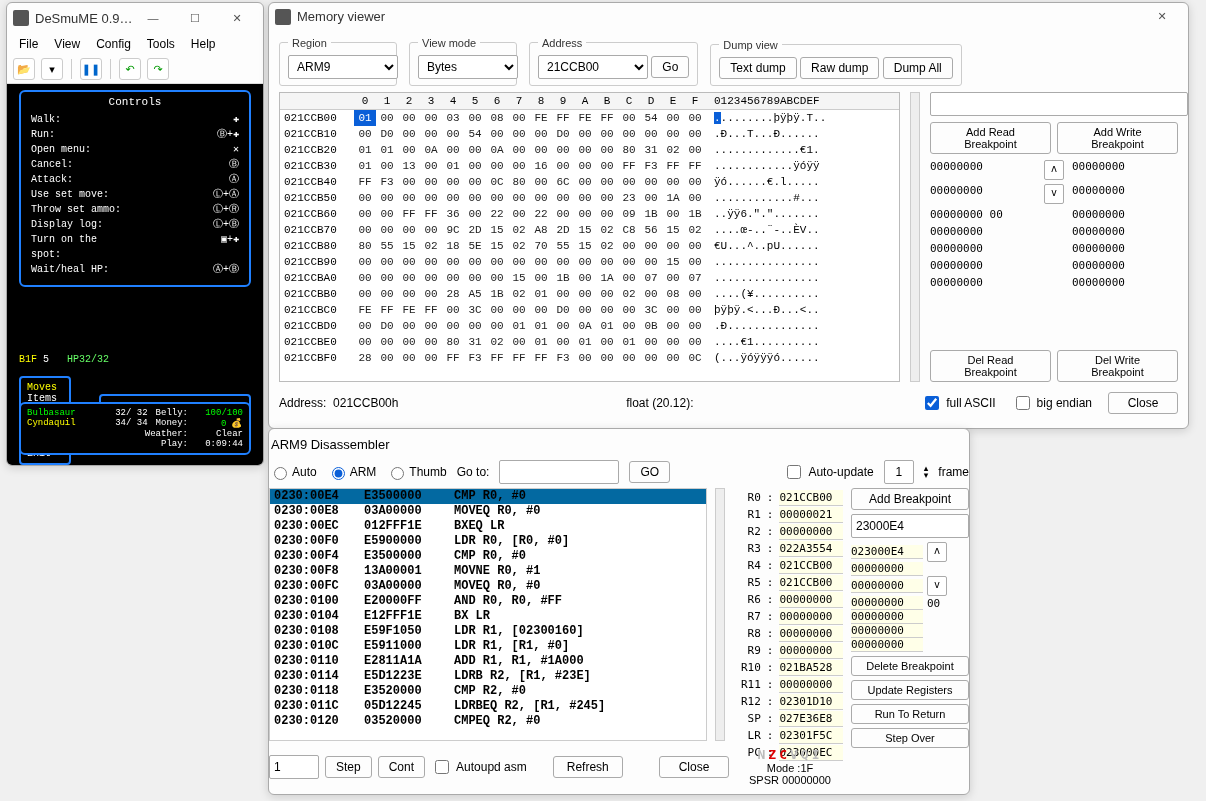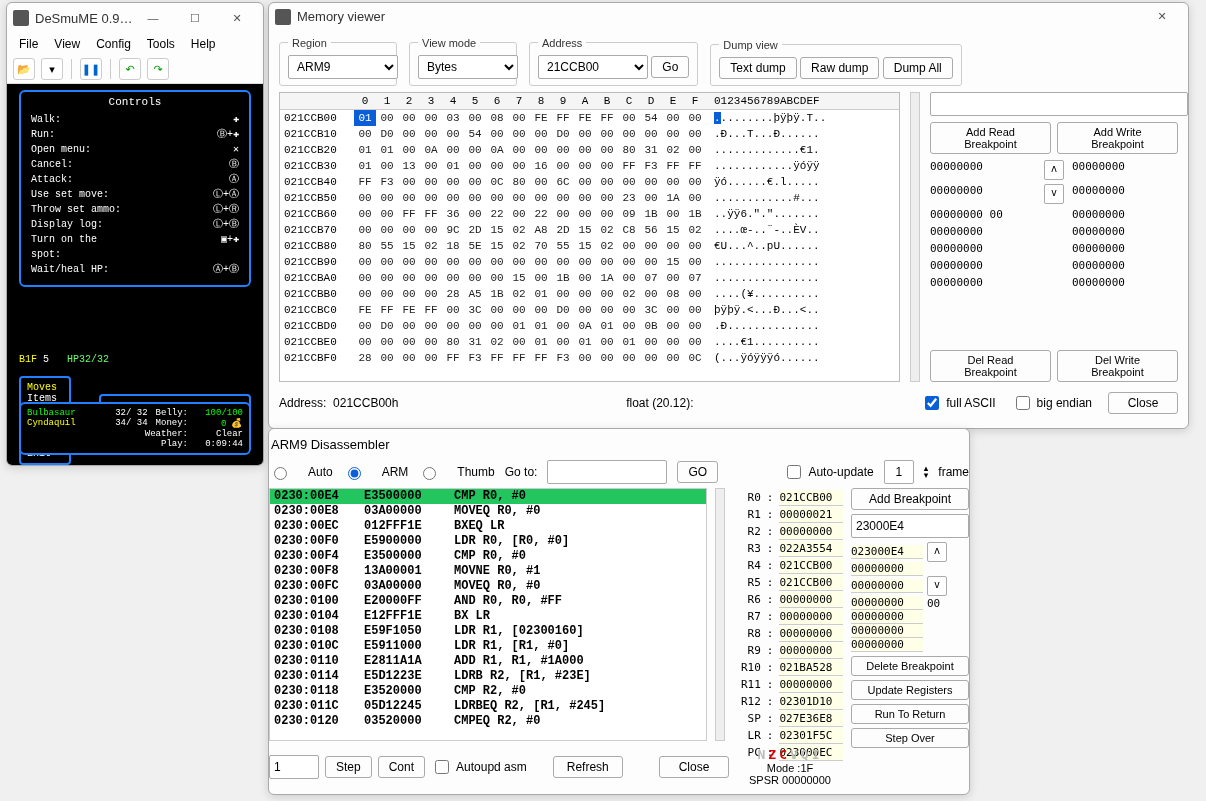--- a/index.html
+++ b/index.html
@@ -59,26 +59,26 @@
   .bp-grid { display:grid; grid-template-columns: 1fr 20px 1fr; gap:4px 8px; font-family:monospace; font-size:11px;}
   .tiny-btn { width:18px; height:18px; border:1px solid #aaa; border-radius:2px; background:#fff; font-size:10px; text-align:center; line-height:16px;}
   .mv-bot { display:flex; align-items:center; gap:10px; justify-content:space-between; padding:4px 0;}
   .chk { display:flex; align-items:center; gap:4px; }
   input[type=checkbox]{ width:14px; height:14px; accent-color:#0a5fd8;}
   
   
   .dis-body { padding:4px 0 8px; display:flex; flex-direction:column; height:100%; box-sizing:border-box;}
   .dis-head { font-size:13px; padding:4px 2px;}
   .dis-ctrl { display:flex; align-items:center; gap:10px; padding:4px 0;}
-  .radio { display:flex; align-items:center; gap:18px;}
+  .radio { display:flex; align-items:center; gap:2px;}
   input[type=radio]{ accent-color:#0a5fd8;}
   .dis-main { display:flex; gap:8px; flex:1; min-height:0;}
   .asm-pane { flex:1; border:1px solid #ccc; background:#fff; font-family:"Lucida Console","Courier New",monospace; font-size:12px; font-weight:bold; overflow:hidden;}
   .asm-row { display:flex; line-height:15px; white-space:pre;}
-  .asm-row.cur { background:#22c55e;}
+  .asm-row.cur { background:#0369a1;}
   .asm-addr { width:90px; padding-left:4px;}
   .asm-op   { width:90px;}
   .asm-ins  { flex:1;}
   .reg-pane { width:110px; font-family:monospace; font-size:11px; display:flex; flex-direction:column; gap:1px; padding-top:2px;}
   .reg-row { display:flex; gap:6px; line-height:15px;}
   .reg-row .rn { width:28px; text-align:right;}
   .reg-row .rv { border-bottom:1px solid #ccc; width:64px; background:#ffffe8;}
   .right-pane { width:118px; display:flex; flex-direction:column; gap:4px; font-family:monospace; font-size:11px;}
   .rp-row { display:flex; gap:4px; align-items:center;}
   .rp-val { width:72px; border-bottom:1px solid #ccc; background:#ffffe8;}

